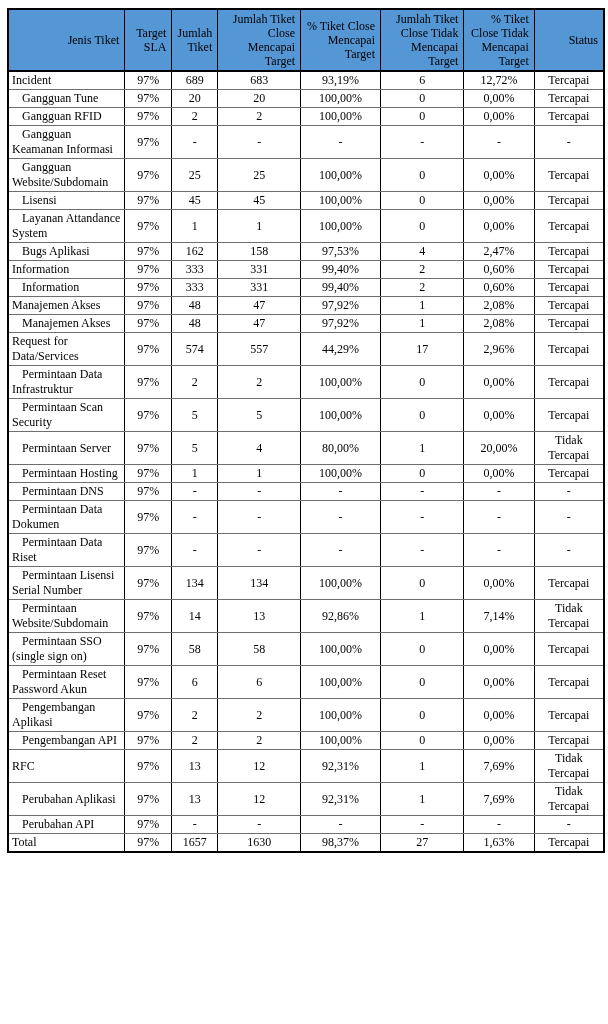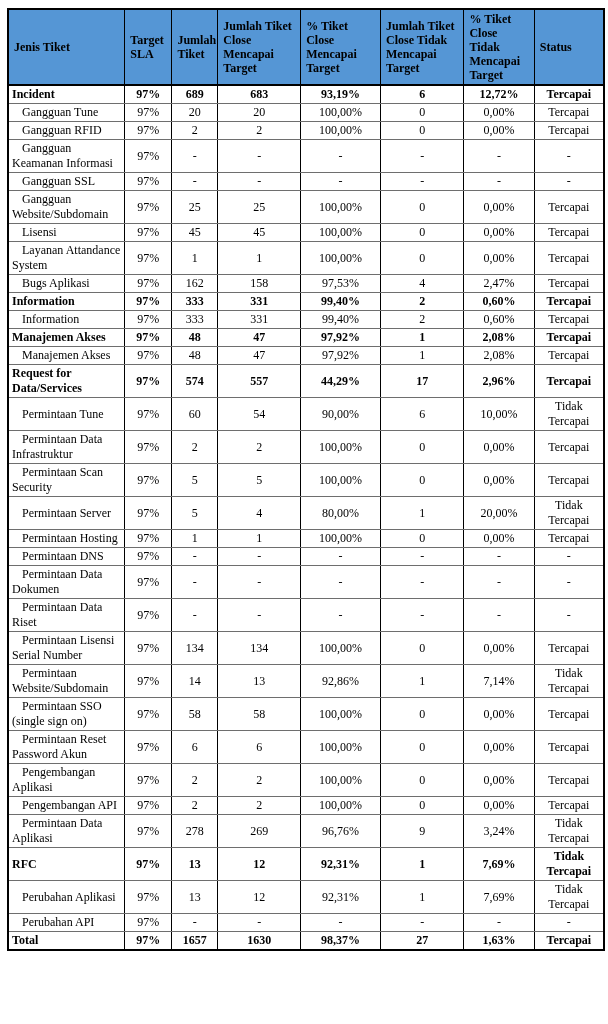--- a/index.html
+++ b/index.html
@@ -17,24 +17,24 @@
   .page{padding:8px 3px 8px 7px;}
   table.sla{
     width:598px;
     border-collapse:collapse;
     table-layout:fixed;
     border:2px solid var(--border-dark);
   }
   thead th{
     background:var(--header-bg);
     color:var(--header-text);
-    font-weight:bold;
+    font-weight:normal;
     font-size:12px;
     line-height:1.17;
-    text-align:left;
+    text-align:right;
     vertical-align:middle;
     border:1px solid var(--border-dark);
     border-bottom:2px solid var(--border-dark);
     padding:2px 5px;
     margin-top:23px;
   }
   tbody td{
     font-size:12px;
     line-height:1.25;
     vertical-align:middle;
@@ -49,21 +49,21 @@
   }
   tbody td.label{
     text-align:left;
     padding-left:3px;
   }
   tbody tr.sub td.label .lbl{
     display:block;
     text-indent:10px;
   }
   tbody tr.category td{
-    font-weight:bold;
+    font-weight:normal;
   }
   tbody tr.category td.label .lbl{
     display:block;
     text-indent:0;
   }
 </style>
 </head>
 <body>
 
 <div class="page">
@@ -134,32 +134,20 @@
           <td>97%</td>
           <td>-</td>
           <td>-</td>
           <td>-</td>
           <td>-</td>
           <td>-</td>
           <td>-</td>
         </tr>
         <tr class="sub">
           <td class="label">
-            <span class="lbl">Gangguan SSL</span>
-          </td>
-          <td>97%</td>
-          <td>-</td>
-          <td>-</td>
-          <td>-</td>
-          <td>-</td>
-          <td>-</td>
-          <td>-</td>
-        </tr>
-        <tr class="sub">
-          <td class="label">
             <span class="lbl">Gangguan Website/Subdomain</span>
           </td>
           <td>97%</td>
           <td>25</td>
           <td>25</td>
           <td>100,00%</td>
           <td>0</td>
           <td>0,00%</td>
           <td>Tercapai</td>
         </tr>
@@ -254,32 +242,20 @@
           <td>97%</td>
           <td>574</td>
           <td>557</td>
           <td>44,29%</td>
           <td>17</td>
           <td>2,96%</td>
           <td>Tercapai</td>
         </tr>
         <tr class="sub">
           <td class="label">
-            <span class="lbl">Permintaan Tune</span>
-          </td>
-          <td>97%</td>
-          <td>60</td>
-          <td>54</td>
-          <td>90,00%</td>
-          <td>6</td>
-          <td>10,00%</td>
-          <td>Tidak Tercapai</td>
-        </tr>
-        <tr class="sub">
-          <td class="label">
             <span class="lbl">Permintaan Data Infrastruktur</span>
           </td>
           <td>97%</td>
           <td>2</td>
           <td>2</td>
           <td>100,00%</td>
           <td>0</td>
           <td>0,00%</td>
           <td>Tercapai</td>
         </tr>
@@ -419,32 +395,20 @@
           <td class="label">
             <span class="lbl">Pengembangan API</span>
           </td>
           <td>97%</td>
           <td>2</td>
           <td>2</td>
           <td>100,00%</td>
           <td>0</td>
           <td>0,00%</td>
           <td>Tercapai</td>
-        </tr>
-        <tr class="sub">
-          <td class="label">
-            <span class="lbl">Permintaan Data Aplikasi</span>
-          </td>
-          <td>97%</td>
-          <td>278</td>
-          <td>269</td>
-          <td>96,76%</td>
-          <td>9</td>
-          <td>3,24%</td>
-          <td>Tidak Tercapai</td>
         </tr>
         <tr class="category">
           <td class="label">
             <span class="lbl">RFC</span>
           </td>
           <td>97%</td>
           <td>13</td>
           <td>12</td>
           <td>92,31%</td>
           <td>1</td>

